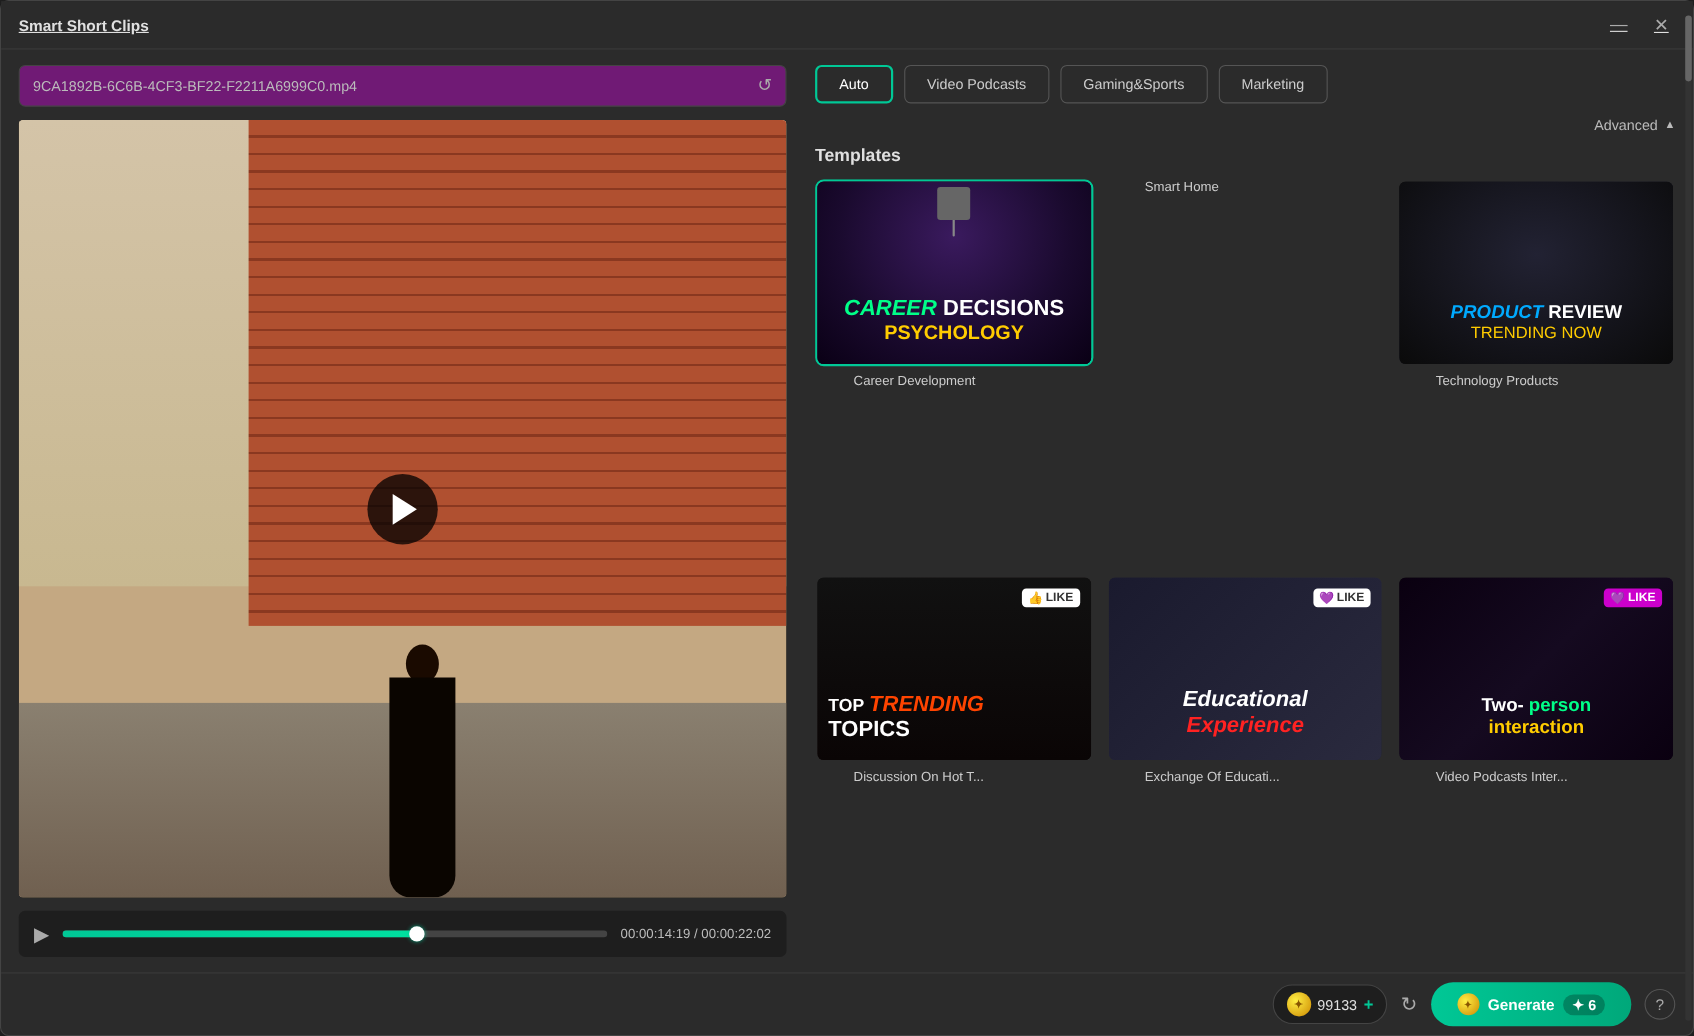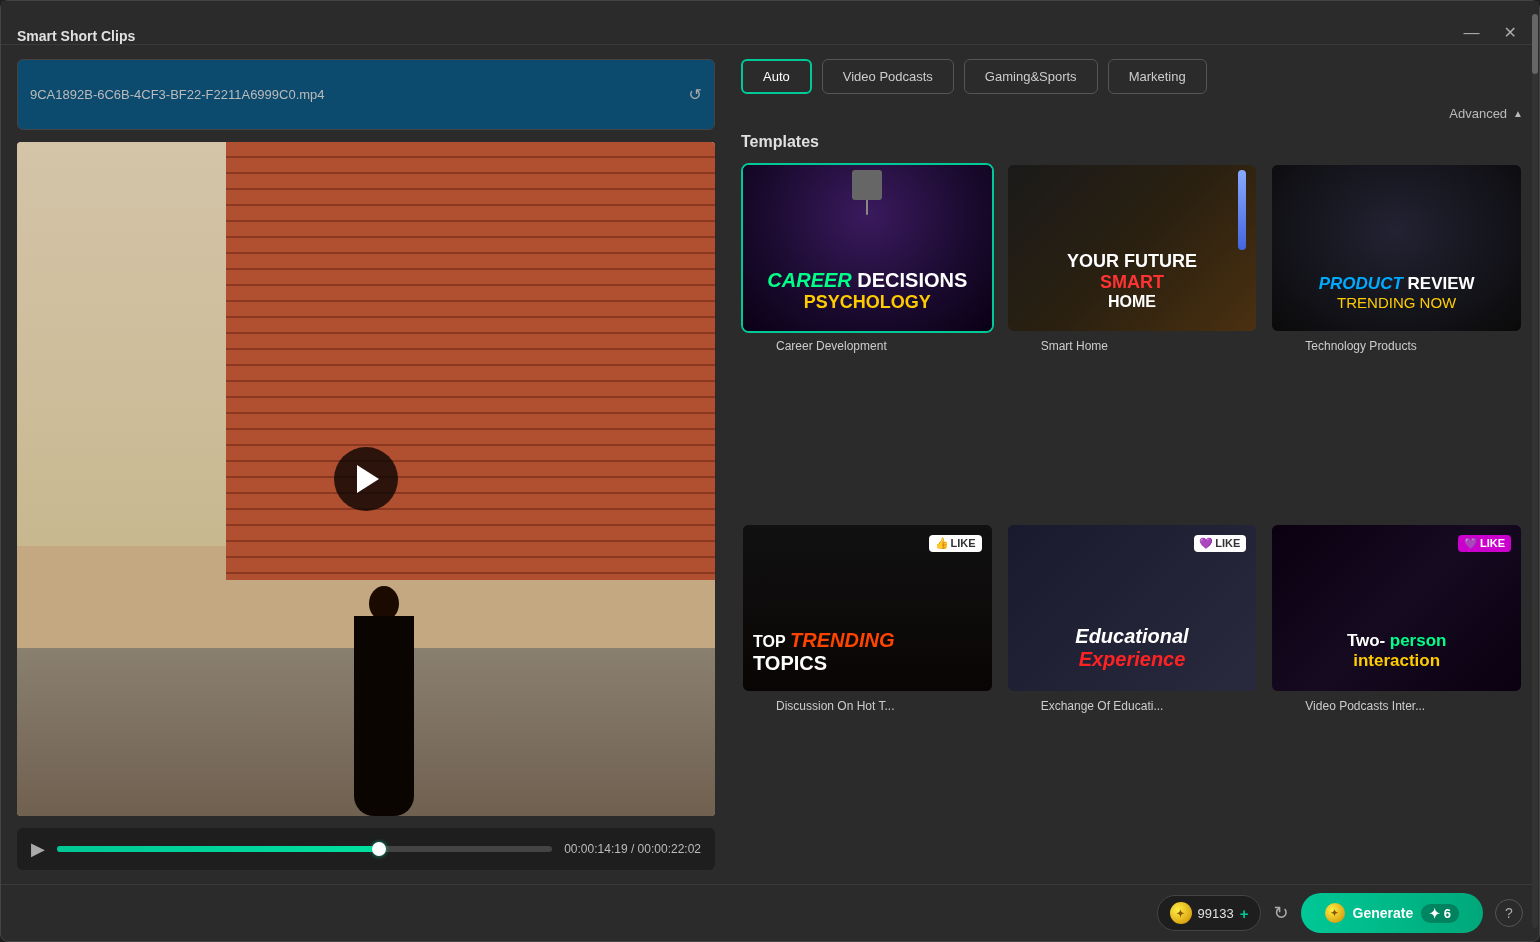--- a/index.html
+++ b/index.html
@@ -17,24 +17,25 @@
       background: #2b2b2b;
       border: 1px solid #444;
       border-radius: 8px;
       display: flex;
       flex-direction: column;
     }
     .title-bar {
       background: #2b2b2b;
       height: 44px;
       display: flex;
-      align-items: flex-end;
+      align-items: center;
       padding: 0 16px;
       border-bottom: 1px solid #3a3a3a;
       flex-shrink: 0;
+      text-decoration: underline;
     }
     .title-bar-title {
       font-size: 14px;
       font-weight: 600;
       color: #e0e0e0;
       flex: 1;
     }
     .title-bar-controls {
       display: flex;
       gap: 12px;
@@ -57,24 +58,24 @@
       width: 730px;
       display: flex;
       flex-direction: column;
       padding: 14px 16px 14px 16px;
       gap: 12px;
       flex-shrink: 0;
     }
     .file-bar {
       display: flex;
       align-items: center;
-      background: #0c4a6e;
+      background: #701a75;
       border: 1px solid #444;
       border-radius: 6px;
-      padding: 25px 12px;
+      padding: 8px 12px;
       gap: 10px;
     }
     .file-name {
       flex: 1;
       font-size: 13px;
       color: #bbb;
       white-space: nowrap;
       overflow: hidden;
       text-overflow: ellipsis;
     }
@@ -620,33 +621,20 @@
                   <span class="career-word2">DECISIONS</span>
                 </div>
                 <span class="career-word3">PSYCHOLOGY</span>
               </div>
             </div>
           </div>
           <span class="template-name">Career Development</span>
         </div>
 
         <div class="template-card">
-          <div class="template-thumb">
-            <div class="template-thumb-inner thumb-smarthome">
-              <div style="position:absolute;top:0;left:0;right:0;bottom:0;background:linear-gradient(135deg,#1a1a1a 0%,#2a2010 50%,#4a3010 100%);"></div>
-              <div style="position:absolute;top:5px;right:10px;width:8px;height:80px;background:linear-gradient(to bottom,#88aaff,#4466dd);border-radius:4px;"></div>
-              <div class="smarthome-text">
-                <span class="sh-word1">YOUR FUTURE</span>
-                <span style="display:block;">
-                  <span class="sh-word2">SMART </span>
-                  <span class="sh-word3">HOME</span>
-                </span>
-              </div>
-            </div>
-          </div>
           <span class="template-name">Smart Home</span>
         </div>
 
         <div class="template-card">
           <div class="template-thumb">
             <div class="template-thumb-inner thumb-techproducts">
               <div style="position:absolute;top:0;left:0;right:0;bottom:0;background:radial-gradient(ellipse at 50% 40%, #222233 0%, #0a0a0a 100%);"></div>
               <div class="techproducts-text">
                 <div>
                   <span class="tp-word1">PRODUCT </span>

